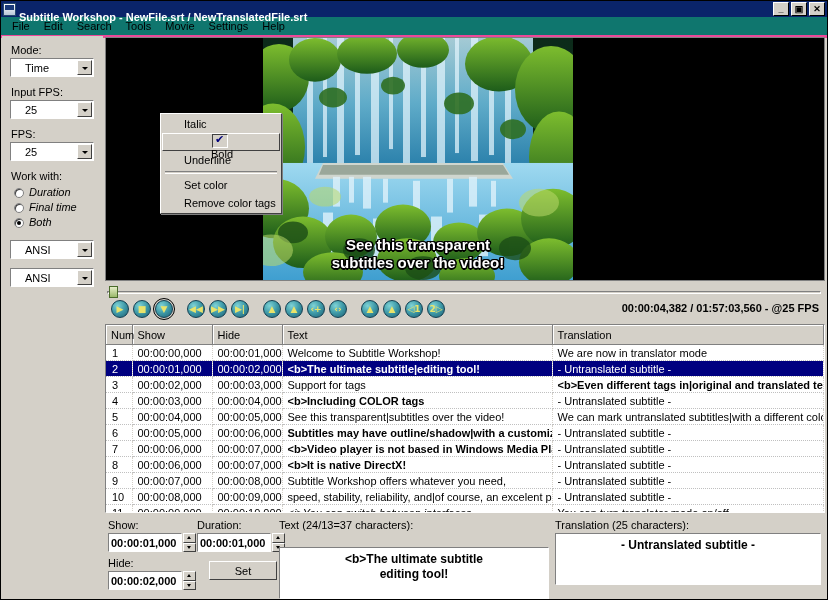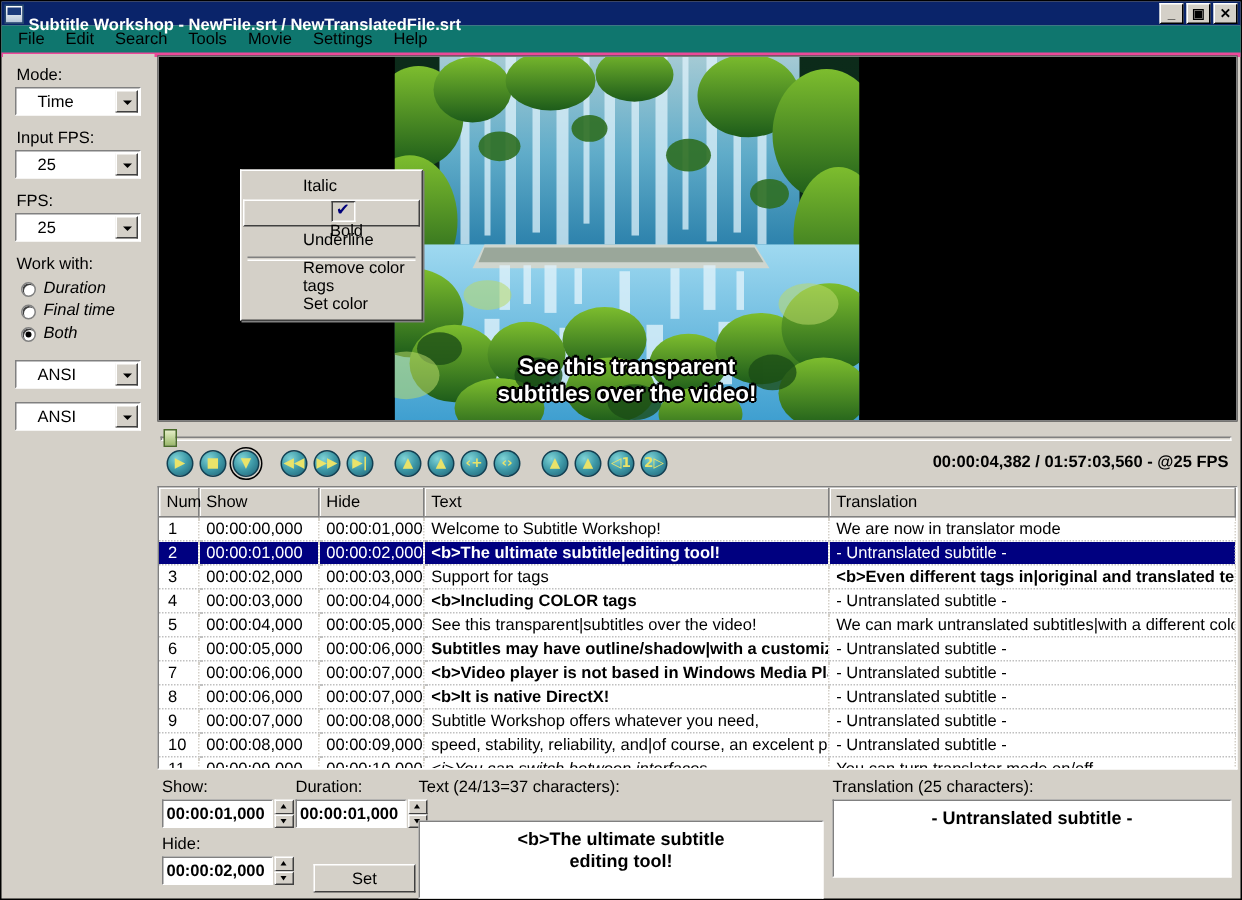--- a/index.html
+++ b/index.html
@@ -119,21 +119,21 @@
   tr.sel td.tr-untr{color:#fff;}
   td.tr-untr{color:#f08a00;}
   td.b{font-weight:bold;}
   td.i{font-style:italic;}
 
   
   .ctxmenu{position:absolute;background:#d4d0c8;
     border:1px solid;border-color:#fff #404040 #404040 #fff;
     box-shadow:1px 1px 0 #808080;box-sizing:border-box;padding:1px;}
   .ctx-item{height:18px;display:flex;align-items:center;font-size:11px;color:#000;
-    padding-left:20px;}
+    padding-left:2px;}
   .ctx-item .chk{width:16px;height:14px;margin-right:4px;flex:0 0 auto;position:relative;}
   .ctx-item.checked .chk{background:#d4d0c8;
     border:1px solid;border-color:#404040 #fff #fff #404040;box-sizing:border-box;}
   .ctx-item.checked .chk:after{content:"\2714";position:absolute;left:2px;top:-2px;
     font-size:11px;color:#00007a;}
   .ctx-item.hl{border:1px solid;border-color:#fff #404040 #404040 #fff;
     height:18px;box-sizing:border-box;flex-direction:column;}
   .ctx-sep{height:1px;margin:2px 3px;border-top:1px solid #808080;
     border-bottom:1px solid #fff;}
 
@@ -509,25 +509,25 @@
             <div class="chk"></div>
             <span class="ctx-lbl">Bold</span>
           </div>
           <div class="ctx-item">
             <div class="chk"></div>
             <span class="ctx-lbl">Underline</span>
           </div>
           <div class="ctx-sep"></div>
           <div class="ctx-item">
             <div class="chk"></div>
-            <span class="ctx-lbl">Remove color tags</span>
+            <span class="ctx-lbl">Set color</span>
           </div>
           <div class="ctx-item">
             <div class="chk"></div>
-            <span class="ctx-lbl">Set color</span>
+            <span class="ctx-lbl">Remove color tags</span>
           </div>
         </div>
 
       <div class="bottom">
         <div style="position:absolute;left:3px;top:4px;">
           <div class="fld-label">Show:</div>
           <div class="spin" style="margin-top:2px;">
             <div class="inp">00:00:01,000</div>
             <div class="arrows">
               <div class="up"></div>
@@ -546,21 +546,21 @@
 
         <div style="position:absolute;left:92px;top:4px;">
           <div class="fld-label">Duration:</div>
           <div class="spin" style="margin-top:2px;">
             <div class="inp">00:00:01,000</div>
             <div class="arrows">
               <div class="up"></div>
               <div class="dn"></div>
             </div>
           </div>
-          <div class="setbtn" style="margin-top:24px;margin-left:12px;">
+          <div class="setbtn" style="margin-top:9px;margin-left:12px;">
             <span>Set</span>
           </div>
         </div>
 
         <div style="position:absolute;left:174px;top:4px;width:270px;">
           <div class="fld-label">Text (24/13=37 characters):</div>
           <div class="memo" style="margin-top:16px;height:52px;">
             <div>&lt;b&gt;The ultimate subtitle</div>
             <div>editing tool!</div>
           </div>

